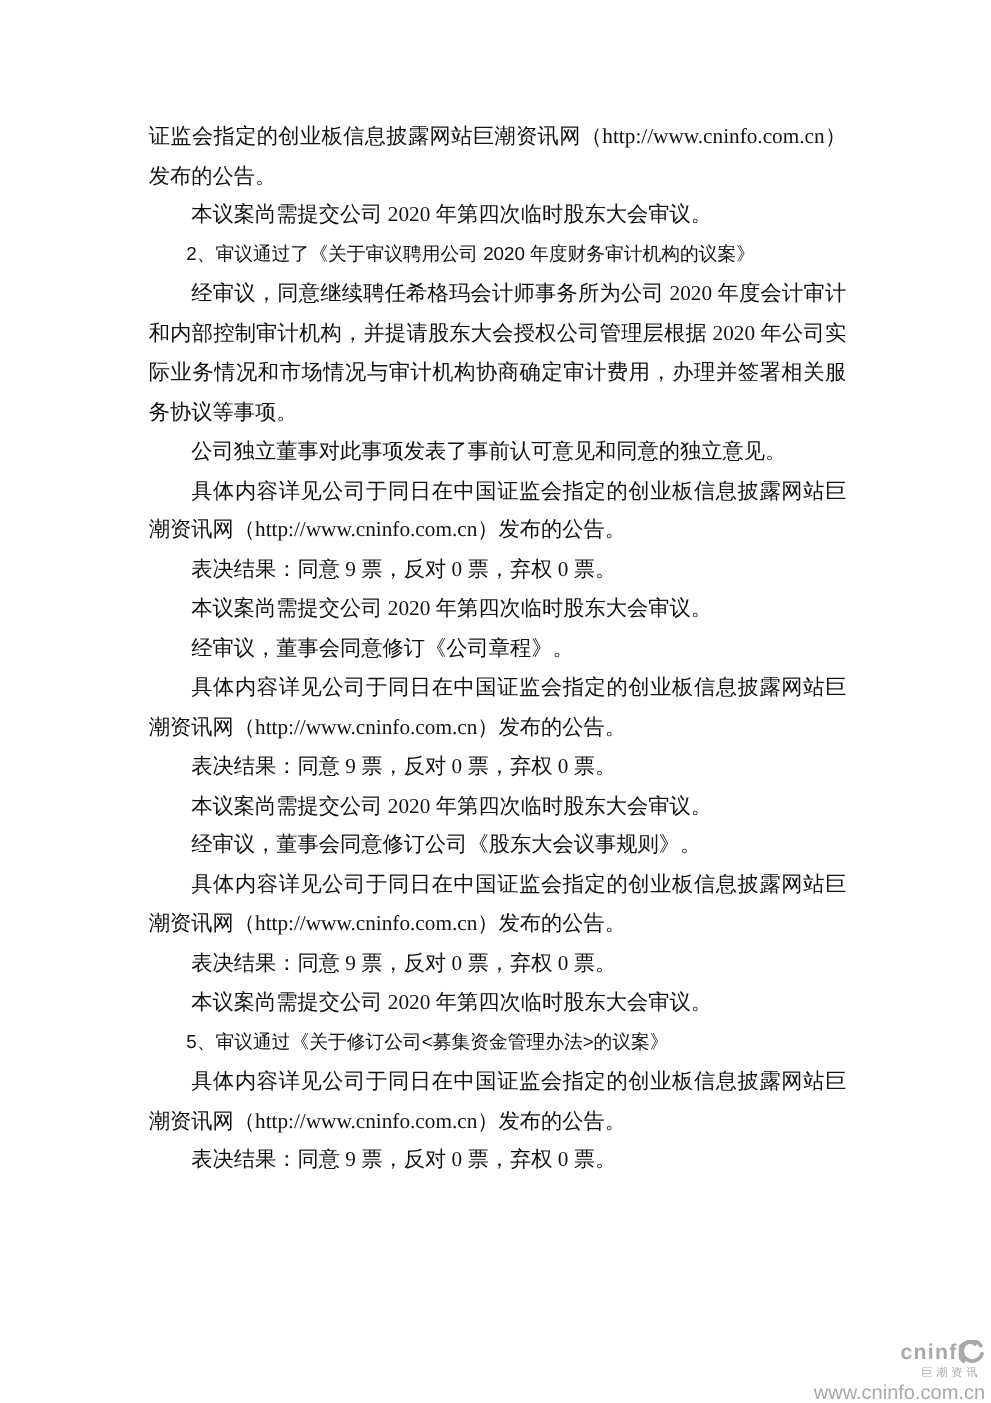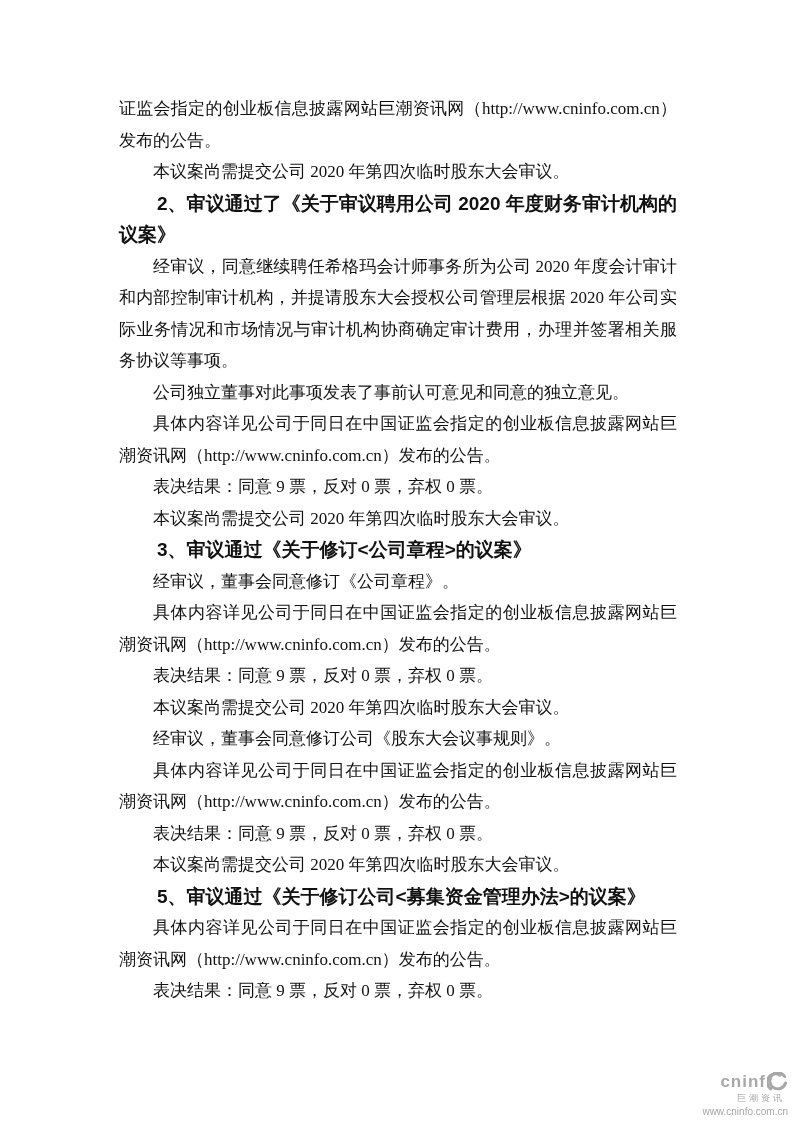--- a/index.html
+++ b/index.html
@@ -33,23 +33,23 @@
   }
   .content p {
     margin: 0;
     padding: 0;
     text-indent: 2em;
   }
   .content p.cont {
     text-indent: 0;
   }
   .content p.heading {
-    font-weight: bold;
+    font-weight: normal;
     font-family: "Liberation Sans", "DejaVu Sans", sans-serif;
-    font-size: 19px;
+    font-size: 15px;
   }
   .footer-logo {
     position: absolute;
     top: 1072px;
     right: 5px;
     text-align: right;
     color: #a8a8a8;
     font-family: "Liberation Sans", "DejaVu Sans", sans-serif;
     line-height: 1.1;
   }
@@ -70,39 +70,38 @@
     height: 21px;
   }
   .logo-caption {
     font-size: 9px;
     letter-spacing: 3px;
     margin-top: 1px;
     margin-right: 3px;
     font-family: Liberation Serif, serif;
   }
   .logo-site {
-    font-size: 10px;
+    font-size: 16px;
     margin-top: 2px;
   }
 </style>
 </head>
 <body>
 
 <div class="page">
 
   <div class="content">
     <p class="cont">证监会指定的创业板信息披露网站巨潮资讯网（http://www.cninfo.com.cn）发布的公告。</p>
     <p>本议案尚需提交公司 2020 年第四次临时股东大会审议。</p>
     <p class="heading">2、审议通过了《关于审议聘用公司 2020 年度财务审计机构的议案》</p>
     <p>经审议，同意继续聘任希格玛会计师事务所为公司 2020 年度会计审计和内部控制审计机构，并提请股东大会授权公司管理层根据 2020 年公司实际业务情况和市场情况与审计机构协商确定审计费用，办理并签署相关服务协议等事项。</p>
     <p>公司独立董事对此事项发表了事前认可意见和同意的独立意见。</p>
     <p>具体内容详见公司于同日在中国证监会指定的创业板信息披露网站巨潮资讯网（http://www.cninfo.com.cn）发布的公告。</p>
     <p>表决结果：同意 9 票，反对 0 票，弃权 0 票。</p>
     <p>本议案尚需提交公司 2020 年第四次临时股东大会审议。</p>
-    <p class="heading">3、审议通过《关于修订&lt;公司章程&gt;的议案》</p>
     <p>经审议，董事会同意修订《公司章程》。</p>
     <p>具体内容详见公司于同日在中国证监会指定的创业板信息披露网站巨潮资讯网（http://www.cninfo.com.cn）发布的公告。</p>
     <p>表决结果：同意 9 票，反对 0 票，弃权 0 票。</p>
     <p>本议案尚需提交公司 2020 年第四次临时股东大会审议。</p>
     <p>经审议，董事会同意修订公司《股东大会议事规则》。</p>
     <p>具体内容详见公司于同日在中国证监会指定的创业板信息披露网站巨潮资讯网（http://www.cninfo.com.cn）发布的公告。</p>
     <p>表决结果：同意 9 票，反对 0 票，弃权 0 票。</p>
     <p>本议案尚需提交公司 2020 年第四次临时股东大会审议。</p>
     <p class="heading">5、审议通过《关于修订公司&lt;募集资金管理办法&gt;的议案》</p>
     <p>具体内容详见公司于同日在中国证监会指定的创业板信息披露网站巨潮资讯网（http://www.cninfo.com.cn）发布的公告。</p>

